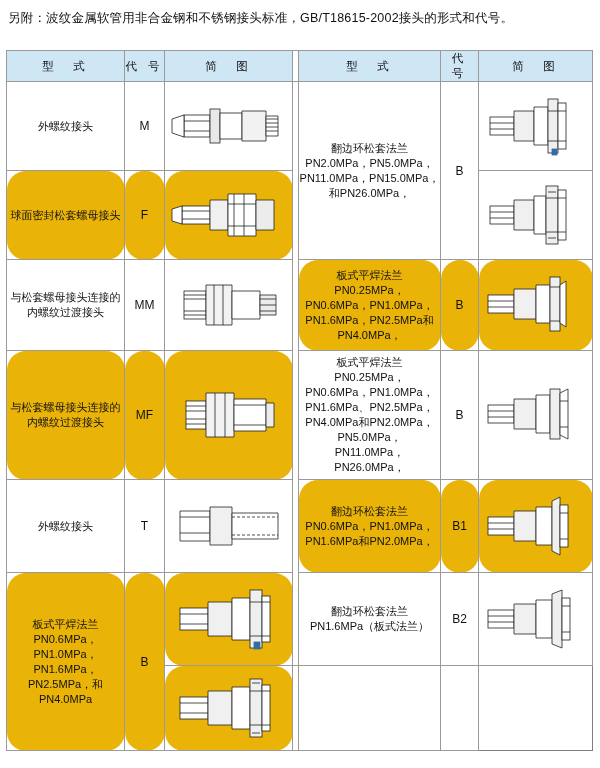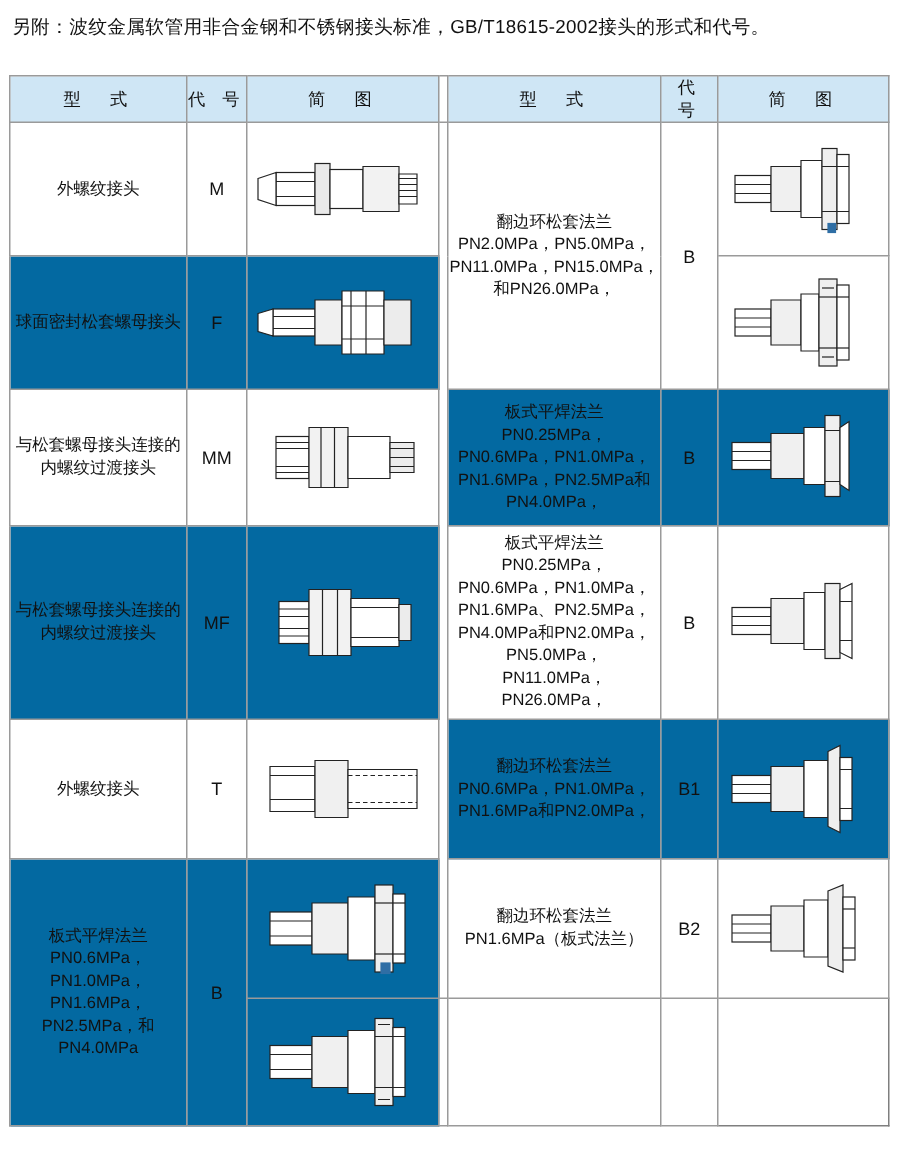--- a/index.html
+++ b/index.html
@@ -54,21 +54,21 @@
     text-align:center;
   }
   .cell-code{
     text-align:center;
     font-size:12px;
   }
   .cell-pic{
     padding:0;
     text-align:center;
   }
-  .yellow{ background:#0369a1; }
+  .yellow{ background:#eab308;border-radius:19px; }
   .white{ background:#ffffff; }
   svg{display:block;margin:0 auto;}
   .pic-wrap{
     display:flex;align-items:center;justify-content:center;
     width:100%;
   }
 </style>
 </head>
 <body>
 

